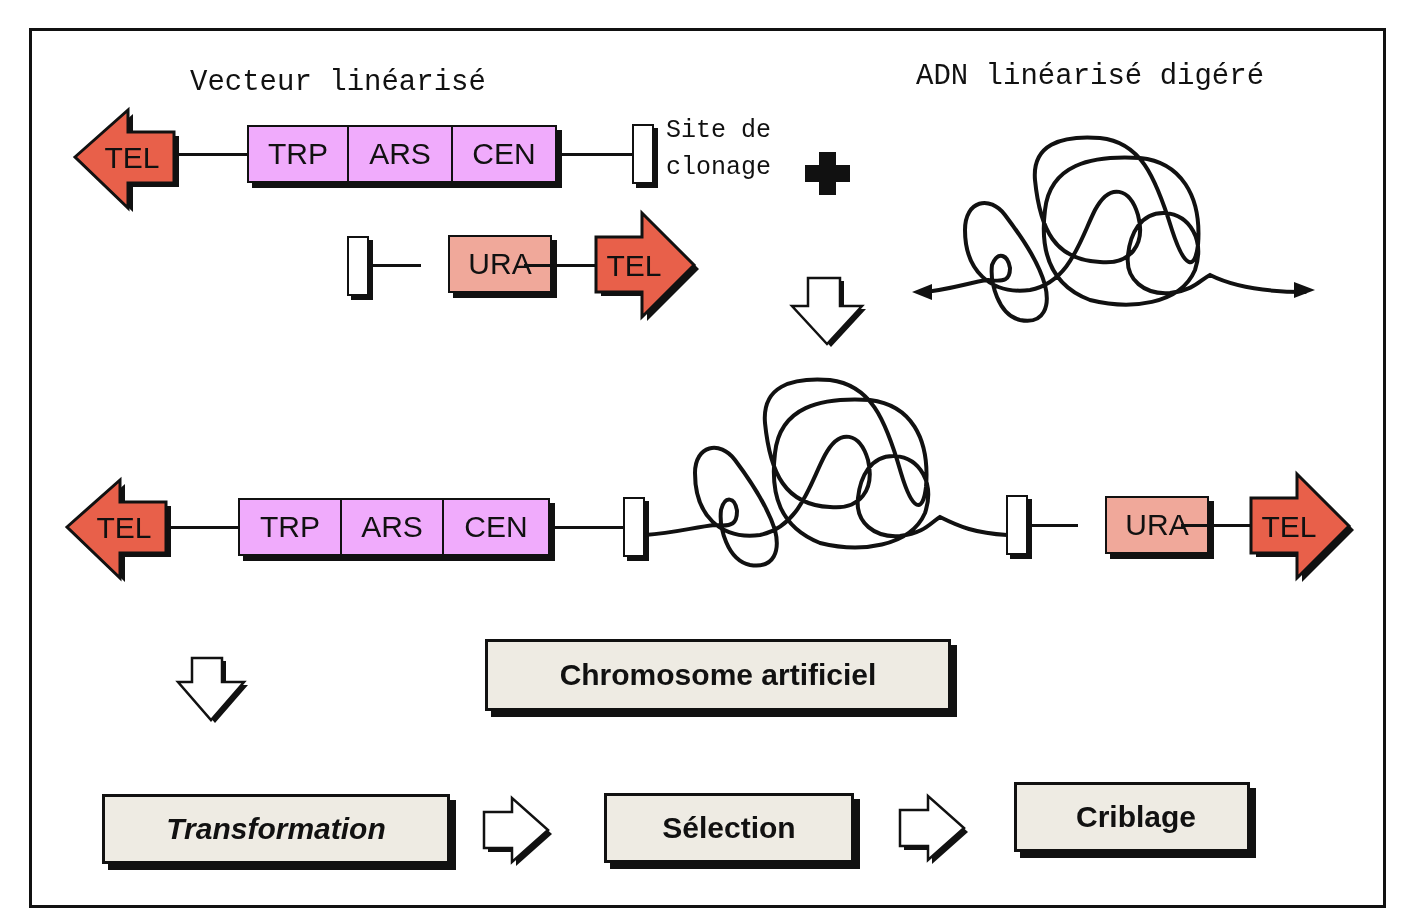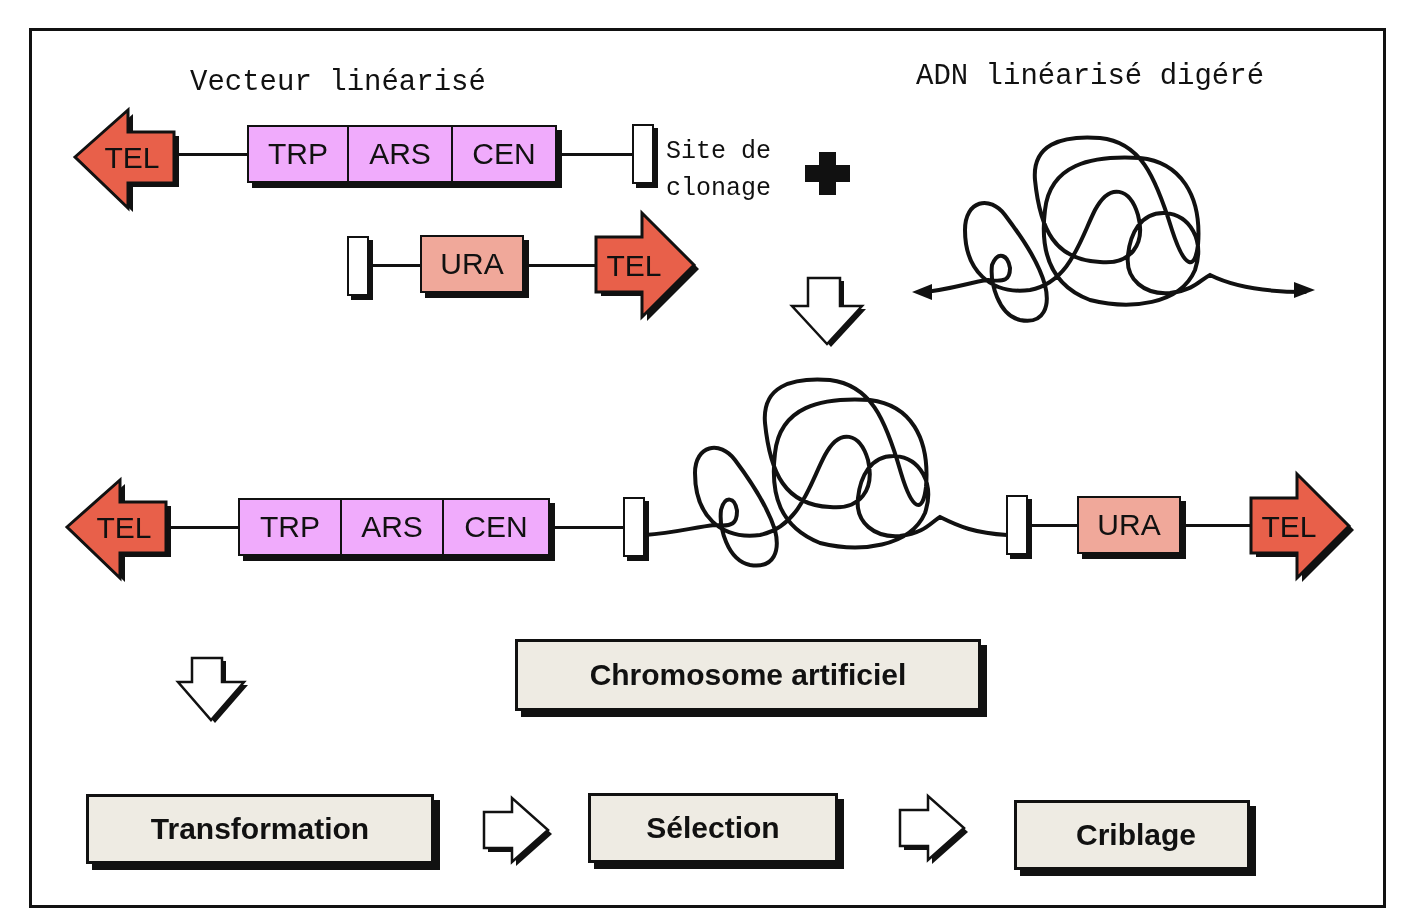--- a/index.html
+++ b/index.html
@@ -4,21 +4,21 @@
 <style>
   html, body { margin: 0; padding: 0; background: #ffffff; }
   body { width: 1412px; height: 920px; position: relative; overflow: hidden;
          font-family: "Liberation Sans", sans-serif; color: #111; }
   .frame { position: absolute; left: 29px; top: 28px; width: 1357px; height: 880px;
            border: 3px solid #111; box-sizing: border-box; background: #fff; }
   .lbl { position: absolute; font-family: Liberation Mono, monospace; color: #111; white-space: nowrap; }
   .title { font-size: 29px; }
   .seg { position: absolute; height: 58px; border: 2.5px solid #111; box-sizing: border-box;
          background: #fdfbf6; display: flex; align-items: center; justify-content: center;
-         font-size: 30px; box-shadow: 5px 5px 0 #111; }
+         font-size: 30px; box-shadow: 5px 5px 0 #111; margin-left: 28px; }
   .segs { position: absolute; display: flex; box-shadow: 5px 5px 0 #111; }
   .segs .cell { height: 58px; border: 2.5px solid #111; border-left-width: 0; box-sizing: border-box;
                 background: #f0abfc; display: flex; align-items: center; justify-content: center; font-size: 30px; }
   .segs .cell:first-child { border-left-width: 2.5px; }
   .ura { background: #f0a89a; }
   .site { position: absolute; width: 22px; height: 60px; border: 2.5px solid #111; box-sizing: border-box;
           background: #fff; box-shadow: 4px 4px 0 #111; }
   .wire { position: absolute; height: 3px; background: #111; }
   .box { position: absolute; border: 3px solid #111; box-sizing: border-box; background: #eeebe3;
          box-shadow: 6px 6px 0 #111; display: flex; align-items: center; justify-content: center;
@@ -40,21 +40,21 @@
   <text class="tel-text" x="62" y="63" text-anchor="middle">TEL</text>
 </svg>
 <div class="wire" style="left:174px; top:153px; width:74px;"></div>
 <div class="segs" style="left:247px; top:125px;">
   <div class="cell" style="width:102px;">TRP</div>
   <div class="cell" style="width:104px;">ARS</div>
   <div class="cell" style="width:104px;">CEN</div>
 </div>
 <div class="wire" style="left:557px; top:153px; width:76px;"></div>
 <div class="site" style="left:632px; top:124px;"></div>
-<div class="lbl" style="left:666px; top:133px; font-size:25px; line-height:37px;">
+<div class="lbl" style="left:666px; top:112px; font-size:25px; line-height:37px;">
   <div>Site de</div>
   <div>clonage</div>
 </div>
 
 <div class="site" style="left:347px; top:236px;"></div>
 <div class="wire" style="left:369px; top:264px; width:52px;"></div>
 <div class="seg ura" style="left:420px; top:235px; width:104px;">URA</div>
 <div class="wire" style="left:524px; top:264px; width:74px;"></div>
 <svg class="abs" style="left:594px; top:210px;" width="110" height="110">
   <polygon points="2,27 48,27 48,3 100,55 48,107 48,82 2,82" fill="#111" transform="translate(5,4)"></polygon>
@@ -102,30 +102,30 @@
 <div class="site" style="left:1006px; top:495px;"></div>
 <div class="wire" style="left:1028px; top:524px; width:50px;"></div>
 <div class="seg ura" style="left:1077px; top:496px; width:104px;">URA</div>
 <div class="wire" style="left:1181px; top:524px; width:72px;"></div>
 <svg class="abs" style="left:1249px; top:471px;" width="110" height="115">
   <polygon points="2,27 48,27 48,3 100,55 48,107 48,82 2,82" fill="#111" transform="translate(5,4)"></polygon>
   <polygon points="2,27 48,27 48,3 100,55 48,107 48,82 2,82" fill="#e8604a" stroke="#111" stroke-width="3"></polygon>
   <text class="tel-text" x="40" y="66" text-anchor="middle">TEL</text>
 </svg>
 
-<div class="box" style="left:515px; top:639px; width:466px; height:72px;">Chromosome  artificiel</div>
+<div class="box" style="left:485px; top:639px; width:466px; height:72px;">Chromosome  artificiel</div>
 
 <svg class="abs" style="left:176px; top:656px;" width="80" height="72">
   <path d="M16,2 H46 V26 H68 L35,64 L2,26 H16 Z" fill="#111" transform="translate(4,3)"></path>
   <path d="M16,2 H46 V26 H68 L35,64 L2,26 H16 Z" fill="#fff" stroke="#111" stroke-width="2.5"></path>
 </svg>
 
-<div class="box" style="left:86px; top:794px; width:348px; height:70px;">Transformation</div>
+<div class="box" style="left:102px; top:794px; width:348px; height:70px;font-style:italic;">Transformation</div>
 <svg class="abs" style="left:482px; top:796px;" width="80" height="70">
   <path d="M2,16 H30 V2 L66,34 L30,66 V52 H2 Z" fill="#111" transform="translate(4,4)"></path>
   <path d="M2,16 H30 V2 L66,34 L30,66 V52 H2 Z" fill="#fff" stroke="#111" stroke-width="2.5"></path>
 </svg>
-<div class="box" style="left:588px; top:793px; width:250px; height:70px;">Sélection</div>
+<div class="box" style="left:604px; top:793px; width:250px; height:70px;">Sélection</div>
 <svg class="abs" style="left:898px; top:794px;" width="80" height="70">
   <path d="M2,16 H30 V2 L66,34 L30,66 V52 H2 Z" fill="#111" transform="translate(4,4)"></path>
   <path d="M2,16 H30 V2 L66,34 L30,66 V52 H2 Z" fill="#fff" stroke="#111" stroke-width="2.5"></path>
 </svg>
-<div class="box" style="left:1014px; top:800px; width:236px; height:70px;padding-left:8px;">Criblage</div>
+<div class="box" style="left:1014px; top:782px; width:236px; height:70px;padding-left:8px;">Criblage</div>
 
 </body></html>

